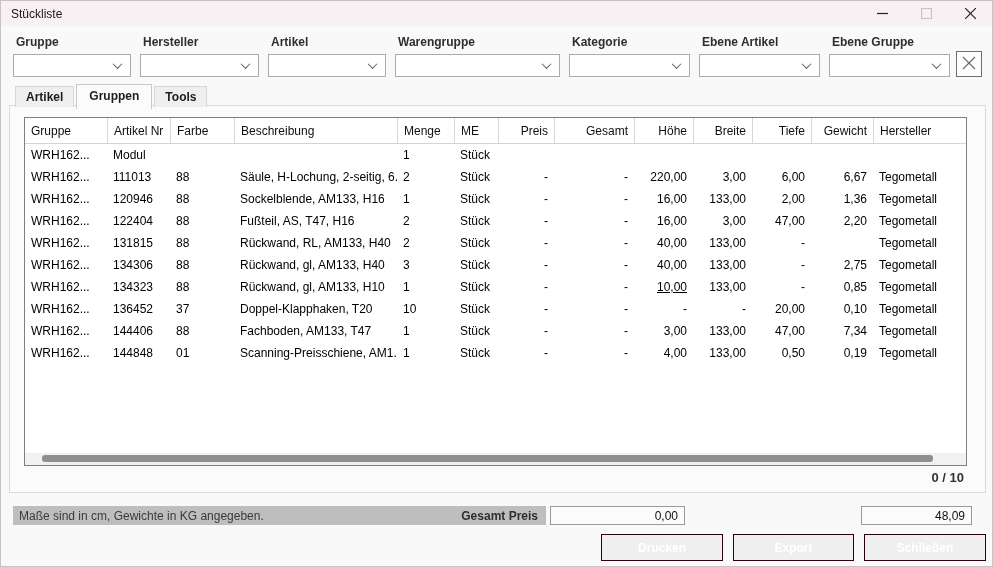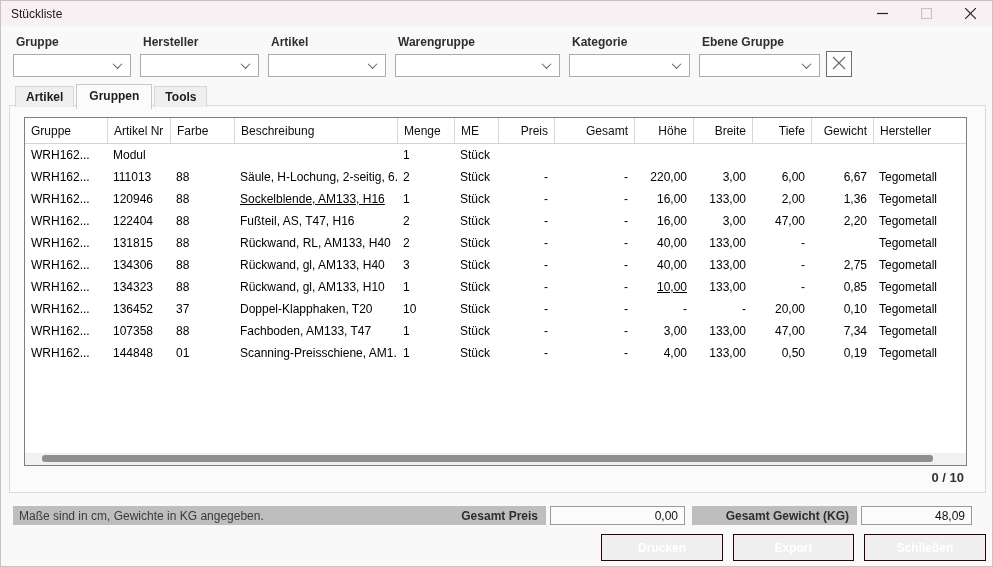--- a/index.html
+++ b/index.html
@@ -126,20 +126,27 @@
         </div>
         <div class="filter-field">
           <div class="filter-label">Warengruppe</div>
           <div class="combo w-165">
             <span class="combo-value"></span>
             <span class="chevron"></span>
           </div>
         </div>
         <div class="filter-field">
           <div class="filter-label">Kategorie</div>
+          <div class="combo w-121">
+            <span class="combo-value"></span>
+            <span class="chevron"></span>
+          </div>
+        </div>
+        <div class="filter-field">
+          <div class="filter-label">Ebene Artikel</div>
           <div class="combo w-121">
             <span class="combo-value"></span>
             <span class="chevron"></span>
           </div>
         </div>
         <div class="filter-field">
           <div class="filter-label">Ebene Gruppe</div>
           <div class="combo w-121">
             <span class="combo-value"></span>
             <span class="chevron"></span>
@@ -207,21 +214,21 @@
             <div class="td align-r" style="width: 59px;">220,00</div>
             <div class="td align-r" style="width: 59px;">3,00</div>
             <div class="td align-r" style="width: 59px;">6,00</div>
             <div class="td align-r" style="width: 62px;">6,67</div>
             <div class="td align-l flex1">Tegometall</div>
           </div>
           <div class="tr">
             <div class="td align-l" style="width: 82px;">WRH162...</div>
             <div class="td align-l" style="width: 63px;">120946</div>
             <div class="td align-l" style="width: 64px;">88</div>
-            <div class="td align-l" style="width: 163px; text-decoration: underline;">Sockelblende, AM133, H16</div>
+            <div class="td align-l" style="width: 163px;">Sockelblende, AM133, H16</div>
             <div class="td align-l" style="width: 57px;">1</div>
             <div class="td align-l" style="width: 44px;">Stück</div>
             <div class="td align-r" style="width: 56px;">-</div>
             <div class="td align-r" style="width: 80px;">-</div>
             <div class="td align-r" style="width: 59px;">16,00</div>
             <div class="td align-r" style="width: 59px;">133,00</div>
             <div class="td align-r" style="width: 59px;">2,00</div>
             <div class="td align-r" style="width: 62px;">1,36</div>
             <div class="td align-l flex1">Tegometall</div>
           </div>
@@ -295,21 +302,21 @@
             <div class="td align-r" style="width: 56px;">-</div>
             <div class="td align-r" style="width: 80px;">-</div>
             <div class="td align-r" style="width: 59px;">-</div>
             <div class="td align-r" style="width: 59px;">-</div>
             <div class="td align-r" style="width: 59px;">20,00</div>
             <div class="td align-r" style="width: 62px;">0,10</div>
             <div class="td align-l flex1">Tegometall</div>
           </div>
           <div class="tr">
             <div class="td align-l" style="width: 82px;">WRH162...</div>
-            <div class="td align-l" style="width: 63px;">107358</div>
+            <div class="td align-l" style="width: 63px;">144406</div>
             <div class="td align-l" style="width: 64px;">88</div>
             <div class="td align-l" style="width: 163px;">Fachboden, AM133, T47</div>
             <div class="td align-l" style="width: 57px;">1</div>
             <div class="td align-l" style="width: 44px;">Stück</div>
             <div class="td align-r" style="width: 56px;">-</div>
             <div class="td align-r" style="width: 80px;">-</div>
             <div class="td align-r" style="width: 59px;">3,00</div>
             <div class="td align-r" style="width: 59px;">133,00</div>
             <div class="td align-r" style="width: 59px;">47,00</div>
             <div class="td align-r" style="width: 62px;">7,34</div>
@@ -337,23 +344,20 @@
     </div>
     <div class="counter">0 / 10</div>
   </div>
 
   <div class="statusbar">
     <div class="sb-gray sb-seg1">
       <span class="sb-note">Maße sind in cm, Gewichte in KG angegeben.</span>
       <span class="sb-label">Gesamt Preis</span>
     </div>
     <div class="sb-field sb-field1">0,00</div>
-    <div class="sb-gray sb-seg2">
-      <span class="sb-label">Gesamt Gewicht (KG)</span>
-    </div>
     <div class="sb-field sb-field2">48,09</div>
   </div>
 
   <button class="action-btn" id="btn-print">Drucken</button>
   <button class="action-btn" id="btn-export">Export</button>
   <button class="action-btn" id="btn-close">Schließen</button>
 
 </div>
 
 </body></html>

